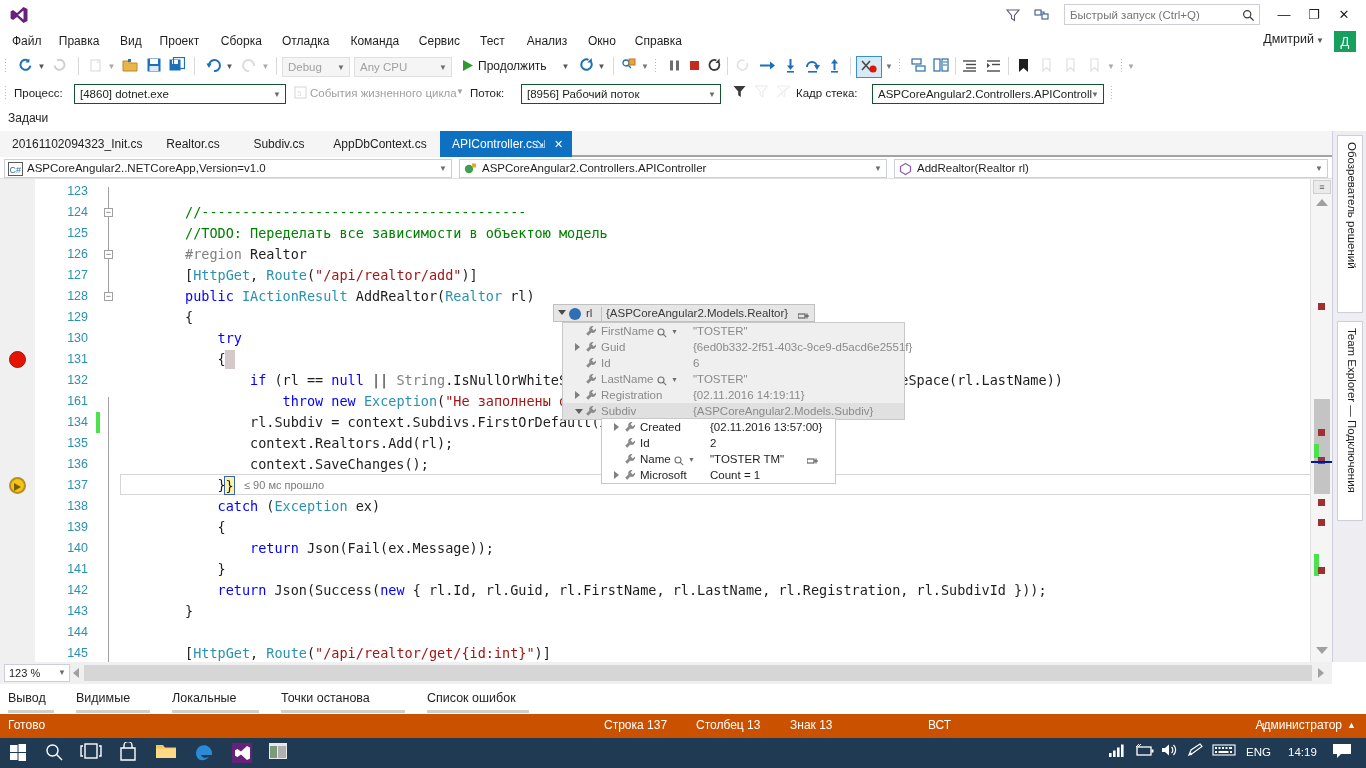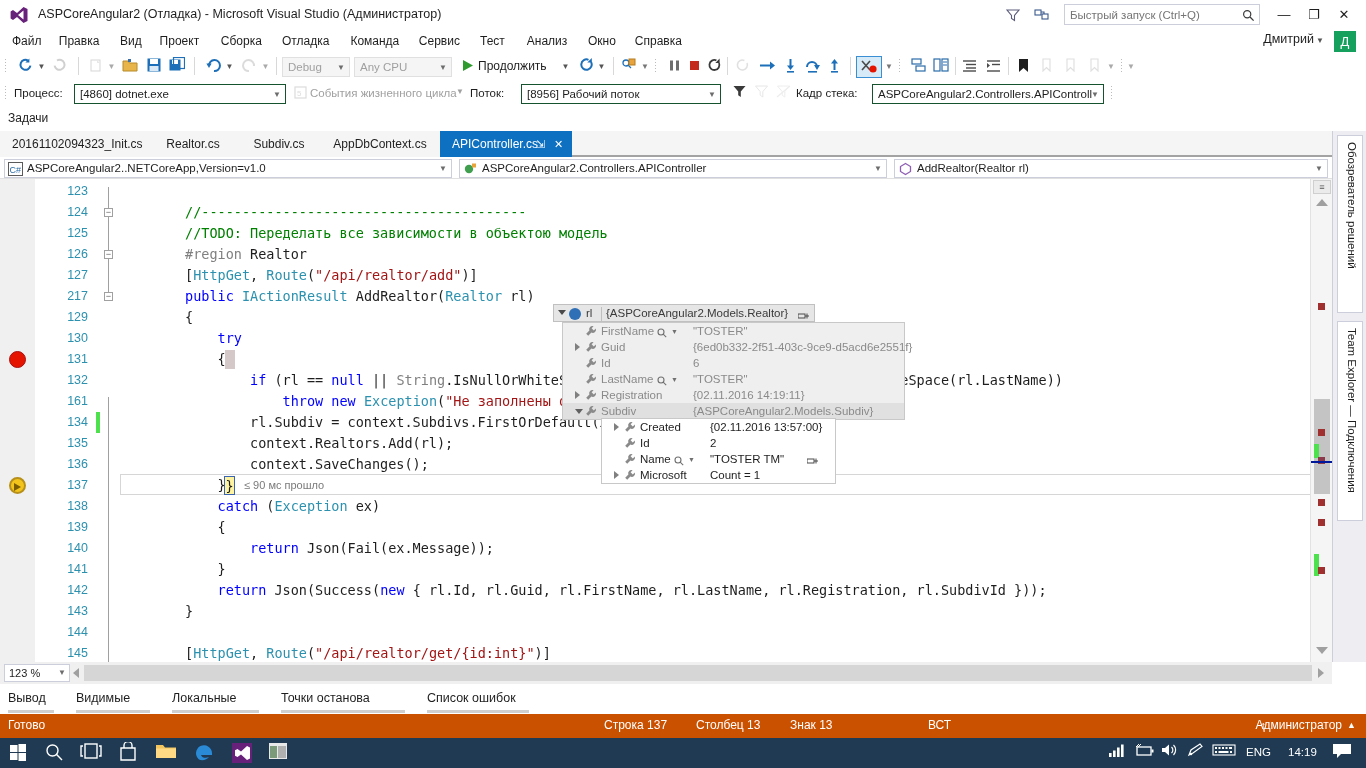--- a/index.html
+++ b/index.html
@@ -370,21 +370,20 @@
 </head>
 <body>
 
 <div class="titlebar">
   <span class="vs-logo">
     <svg width="18" height="18" viewBox="0 0 18 18">
       <path d="M13.5 1 L17.5 3 L17.5 15 L13.5 17 L7 11 L3 14 L0.6 12.6 L0.6 5.4 L3 4 L7 7 Z" fill="#68217a"></path>
       <path d="M13.5 4.6 L13.5 13.4 L8 9 Z" fill="#ffffff"></path>
     </svg>
   </span>
-  <span class="title-text">ASPCoreAngular2 (Отладка) - Microsoft Visual Studio (Администратор)</span>
 
   <span class="tb-feedback">
     <svg width="18" height="18" viewBox="0 0 18 18">
         <path d="M3 4 L15 4 L10.5 9.5 L10.5 14.5 L7.5 12.5 L7.5 9.5 Z" fill="none" stroke="#5a5a7a" stroke-width="1.1"></path>
       </svg>
   </span>
   <span class="tb-notify">
     <svg width="18" height="18" viewBox="0 0 18 18">
       <rect x="2" y="4" width="6" height="5" fill="none" stroke="#3b5a8c" stroke-width="1.1"></rect>
       <rect x="9" y="8" width="6" height="5" fill="none" stroke="#3b5a8c" stroke-width="1.1"></rect>
@@ -735,21 +734,21 @@
       <div class="lnum" style="left: 36px; top: 23px;">124</div>
       <div class="fold-box" style="top: 29px;">−</div>
       <div class="codetext" style="top: 23px;"><span class="c">        //----------------------------------------</span></div>
       <div class="lnum" style="left: 36px; top: 44px;">125</div>
       <div class="codetext" style="top: 44px;"><span class="c">        //TODO: Переделать все зависимости в объектою модель</span></div>
       <div class="lnum" style="left: 36px; top: 65px;">126</div>
       <div class="fold-box" style="top: 71px;">−</div>
       <div class="codetext" style="top: 65px;"><span class="p">        #region</span><span class="n"> Realtor</span></div>
       <div class="lnum" style="left: 36px; top: 86px;">127</div>
       <div class="codetext" style="top: 86px;"><span class="n">        [</span><span class="t">HttpGet</span><span class="n">, </span><span class="t">Route</span><span class="n">(</span><span class="s">"/api/realtor/add"</span><span class="n">)]</span></div>
-      <div class="lnum" style="left: 36px; top: 107px;">217</div>
+      <div class="lnum" style="left: 36px; top: 107px;">128</div>
       <div class="fold-box" style="top: 113px;">−</div>
       <div class="codetext" style="top: 107px;"><span class="n">        </span><span class="k">public</span><span class="n"> </span><span class="t">IActionResult</span><span class="n"> AddRealtor(</span><span class="t">Realtor</span><span class="n"> rl)</span></div>
       <div class="lnum" style="left: 36px; top: 128px;">129</div>
       <div class="codetext" style="top: 128px;"><span class="n">        {</span></div>
       <div class="lnum" style="left: 36px; top: 149px;">130</div>
       <div class="codetext" style="top: 149px;"><span class="n">            </span><span class="k">try</span></div>
       <div class="lnum" style="left: 36px; top: 170px;">131</div>
       <div class="bp-dot" style="top: 172px;"></div>
       <div class="codetext" style="top: 170px;"><span class="n">            {</span></div>
       <div class="sel-brace" style="left: 225px; top: 171px; width: 10px;"></div>

